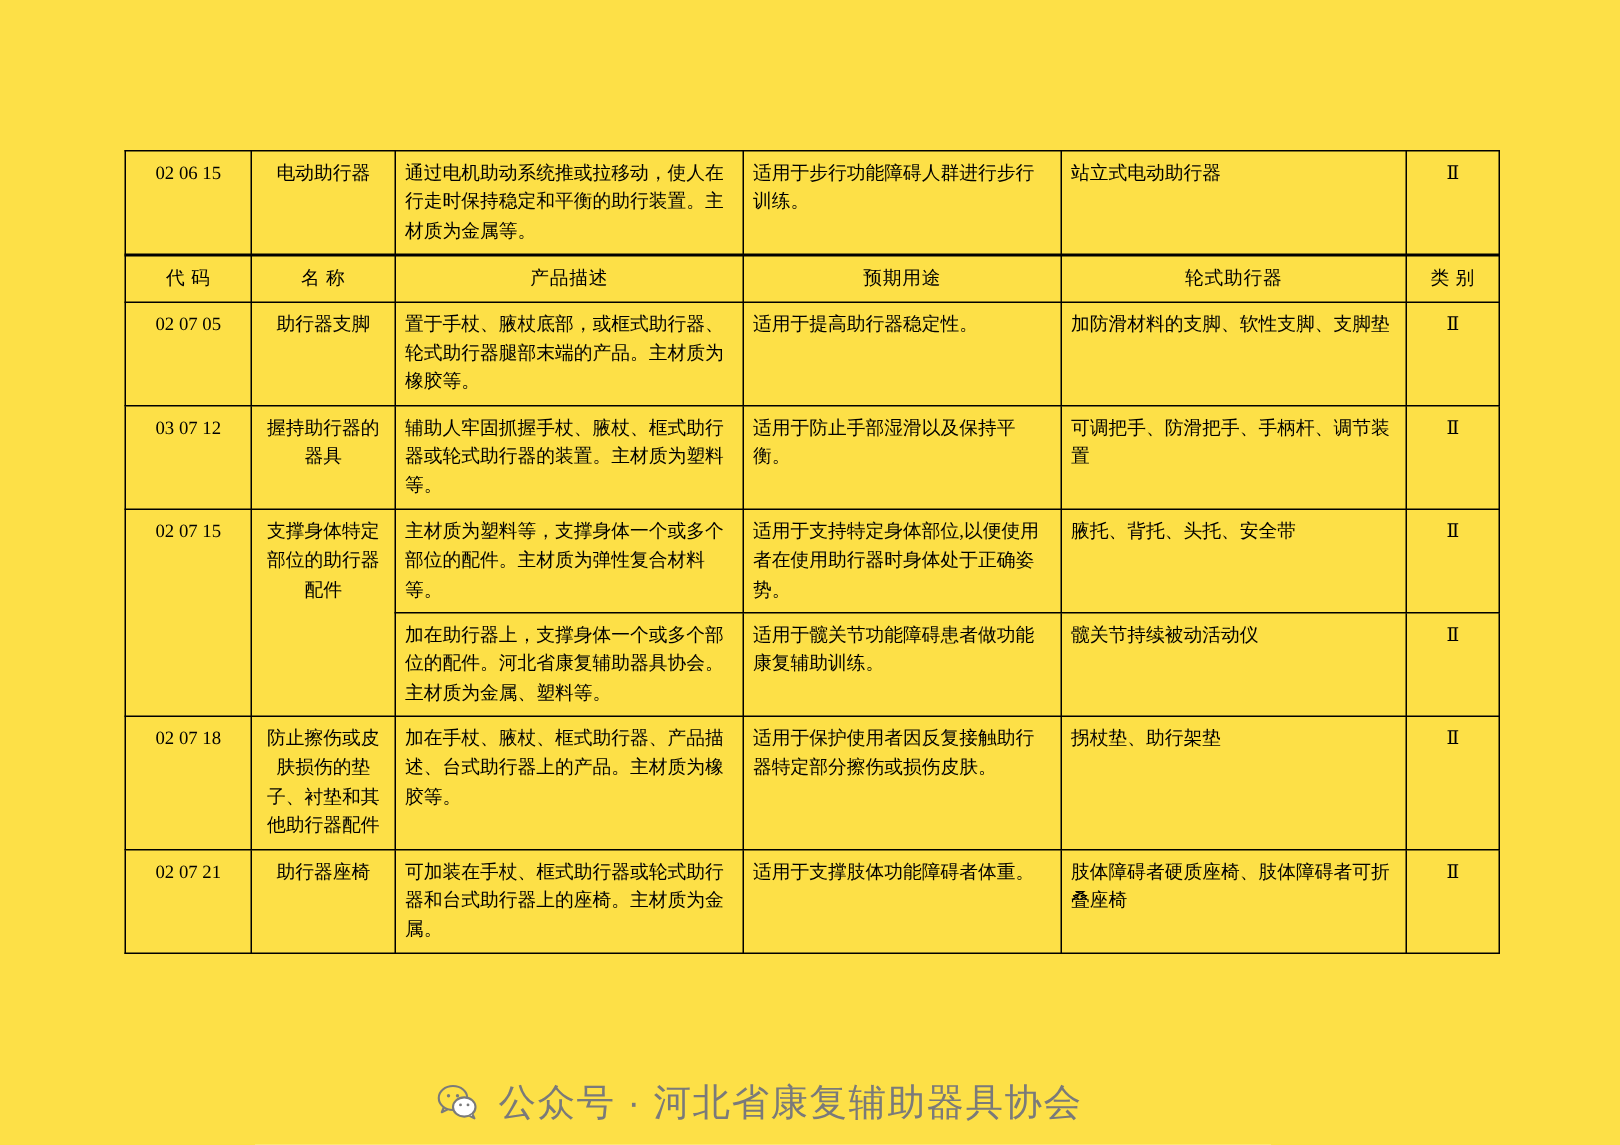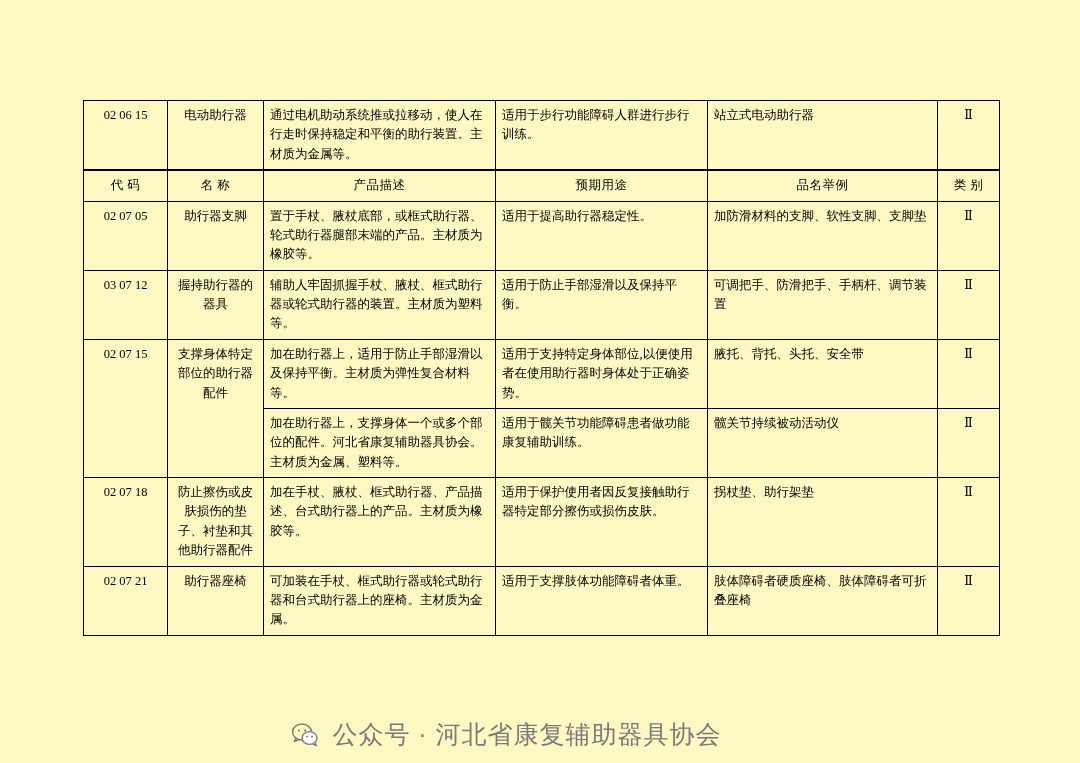--- a/index.html
+++ b/index.html
@@ -14,21 +14,21 @@
     color: #000000;
     position: relative;
     overflow: hidden;
   }
   .page {
     position: absolute;
     left: 0;
     top: 0;
     width: 1080px;
     height: 763px;
-    background: #fef9c3;
+    background: #fde047;
   }
   .content {
     position: absolute;
     left: 83px;
     top: 100px;
     width: 916px;
   }
   table.doc-table {
     border-collapse: collapse;
     width: 916px;
@@ -134,21 +134,21 @@
         <col class="col-use">
           <col class="col-sample">
           <col class="col-class">
       </colgroup>
       <tbody>
         <tr class="hdr">
           <td>代    码</td>
           <td>名     称</td>
           <td>产品描述</td>
           <td>预期用途</td>
-          <td>品名举例</td>
+          <td>轮式助行器</td>
           <td>类    别</td>
         </tr>
 
         <tr>
           <td class="c-center c-mid">02 07 05</td>
           <td class="c-center c-mid">助行器支脚</td>
           <td>置于手杖、腋杖底部，或框式助行器、轮式助行器腿部末端的产品。主材质为橡胶等。</td>
           <td class="c-mid">适用于提高助行器稳定性。</td>
           <td class="c-mid">加防滑材料的支脚、软性支脚、支脚垫</td>
           <td class="c-center c-mid">Ⅱ</td>
@@ -159,21 +159,21 @@
           <td class="c-center c-mid">握持助行器的器具</td>
           <td>辅助人牢固抓握手杖、腋杖、框式助行器或轮式助行器的装置。主材质为塑料等。</td>
           <td class="c-mid">适用于防止手部湿滑以及保持平衡。</td>
           <td class="c-mid">可调把手、防滑把手、手柄杆、调节装置</td>
           <td class="c-center c-mid">Ⅱ</td>
         </tr>
 
         <tr>
           <td class="c-center c-mid" rowspan="2">02 07 15</td>
           <td class="c-center c-mid" rowspan="2">支撑身体特定部位的助行器配件</td>
-          <td>加在助行器上，适用于防止手部湿滑以及保持平衡。主材质为弹性复合材料等。</td>
+          <td>主材质为塑料等，支撑身体一个或多个部位的配件。主材质为弹性复合材料等。</td>
           <td>适用于支持特定身体部位,以便使用者在使用助行器时身体处于正确姿势。</td>
           <td class="c-mid">腋托、背托、头托、安全带</td>
           <td class="c-center c-mid">Ⅱ</td>
         </tr>
         <tr>
           <td>加在助行器上，支撑身体一个或多个部位的配件。河北省康复辅助器具协会。主材质为金属、塑料等。</td>
           <td class="c-mid">适用于髋关节功能障碍患者做功能康复辅助训练。</td>
           <td class="c-mid">髋关节持续被动活动仪</td>
           <td class="c-center c-mid">Ⅱ</td>
         </tr>

